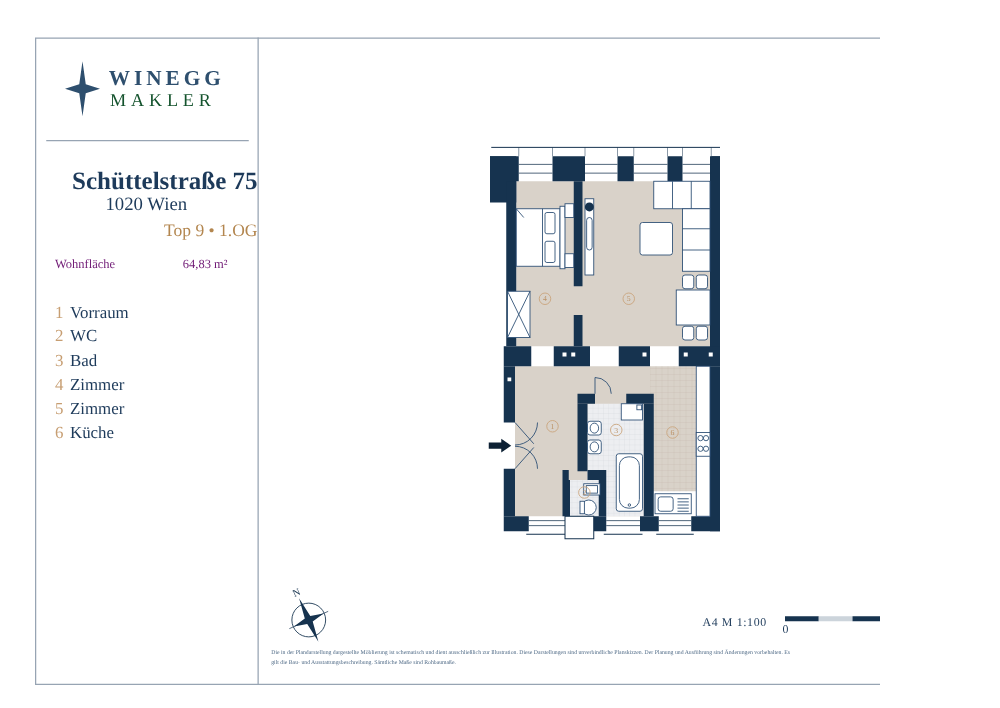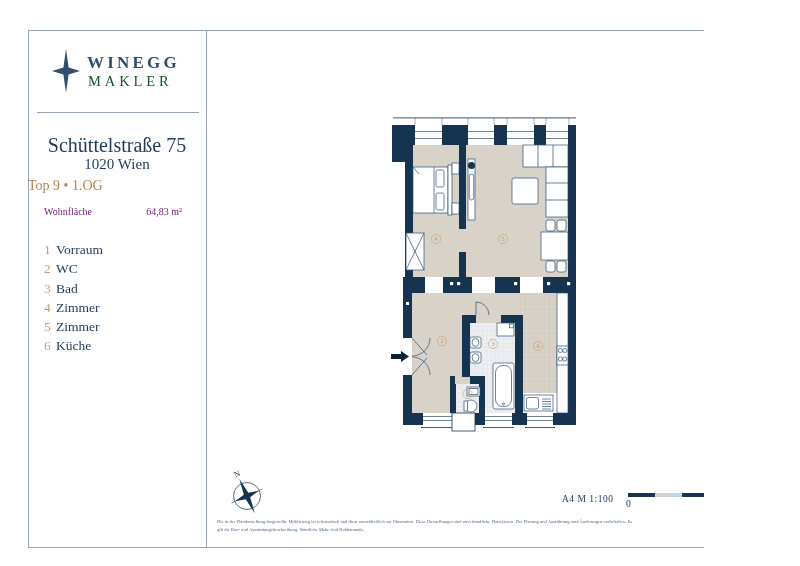--- a/index.html
+++ b/index.html
@@ -5,23 +5,23 @@
   html,body{margin:0;padding:0;background:#fff;}
   body{width:800px;height:566px;font-family:"Liberation Serif",serif;color:#1e3c5c;}
   .page{position:relative;width:704px;height:566px;overflow:hidden;background:#fff;}
   .frame{position:absolute;left:28px;top:30px;width:749px;height:516px;border:1px solid #97a4b3;}
   .vdiv{position:absolute;left:206px;top:30px;width:1px;height:518px;background:#97a4b3;}
   .logo-rule{position:absolute;left:37px;top:112px;width:162px;height:1px;background:#97a4b3;}
   .abs{position:absolute;}
   
   .logo-text-1{left:87px;top:53px;font-size:17px;font-weight:bold;letter-spacing:3.2px;color:#2e4f6e;}
   .logo-text-2{left:88px;top:73px;font-size:14.5px;letter-spacing:3.9px;color:#14532d;}
-  .street{left:28px;top:134px;width:178px;text-align:center;font-size:20px;font-weight:normal;color:#1d3a5a;}
+  .street{left:28px;top:134px;width:178px;text-align:right;font-size:20px;font-weight:bold;color:#1d3a5a;}
   .city{left:28px;top:156px;width:178px;text-align:center;font-size:15px;color:#1d3a5a;}
-  .unit{left:28px;top:178px;width:178px;text-align:left;font-size:14px;color:#b3864f;}
+  .unit{left:28px;top:178px;width:178px;text-align:right;font-size:14px;color:#b3864f;}
   .arearow{left:44px;top:206px;width:138px;display:flex;justify-content:space-between;font-size:10px;color:#701a75;}
   .rooms{left:44px;top:242px;list-style:none;margin:0;padding:0;font-size:13.5px;}
   .rooms li{height:19.3px;display:flex;align-items:flex-start;}
   .rooms .num{width:12px;color:#c79e72;}
   .rooms .lbl{color:#1d3a5a;}
   
   .disclaimer{left:217px;top:518px;font-size:4.6px;line-height:7.6px;color:#4f6a86;white-space:nowrap;}
   .format{left:562px;top:494px;font-size:9.5px;letter-spacing:0.5px;color:#1d3a5a;}
   .scalebar{left:628px;top:493px;display:flex;}
   .scalebar span{height:3.5px;width:27px;}

